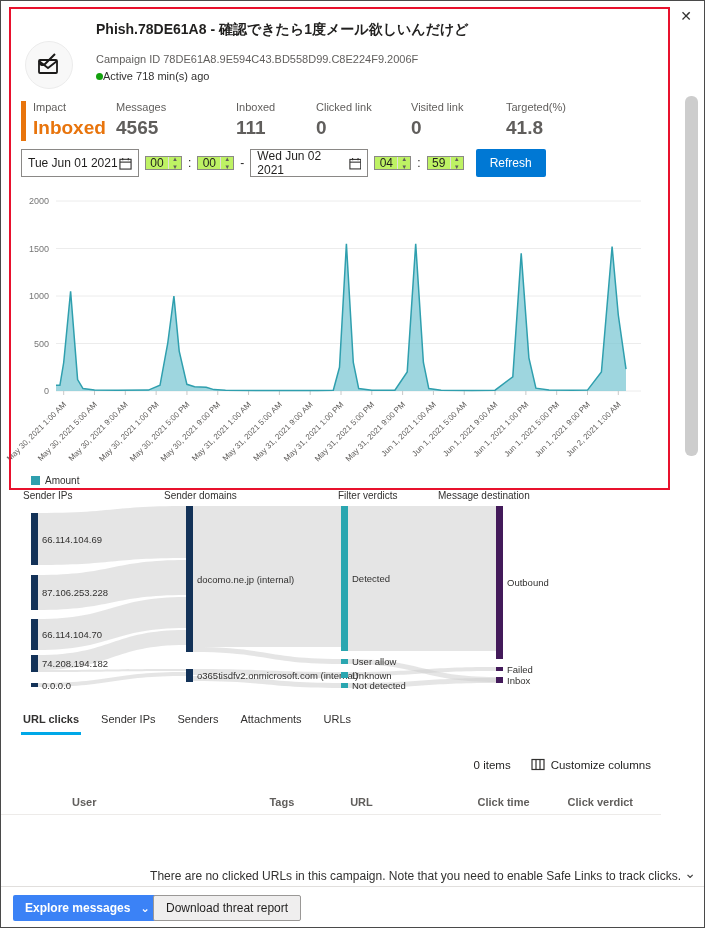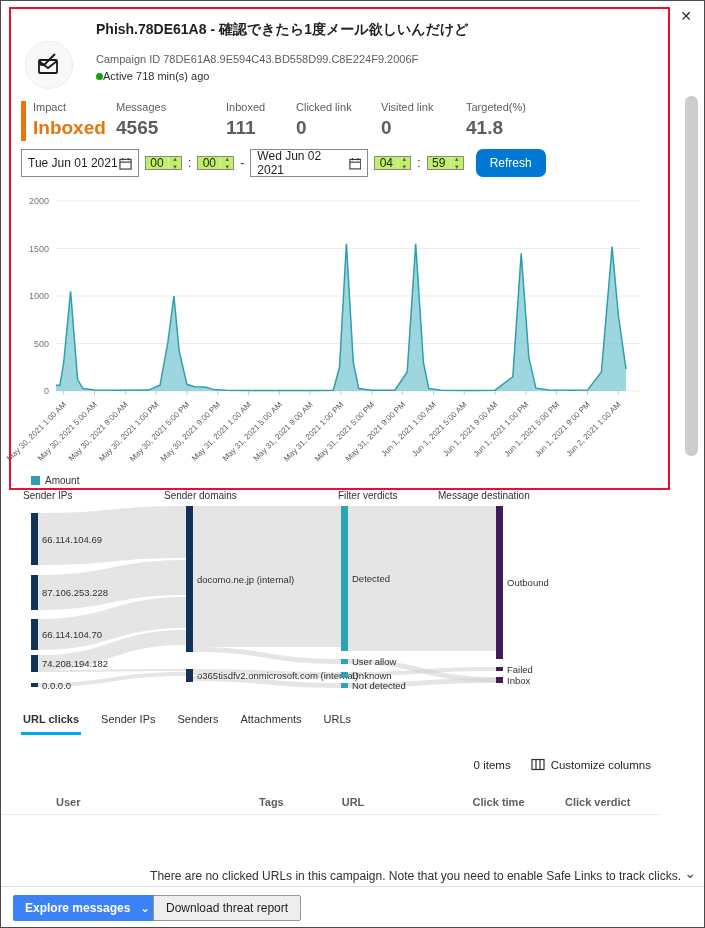--- a/index.html
+++ b/index.html
@@ -14,35 +14,35 @@
   .panel-title { position:absolute; left:95px; top:20px; font-size:14px; font-weight:700; color:#201f1e; }
   .campaign-id { position:absolute; left:95px; top:52px; font-size:11px; color:#605e5c; }
   .active-row { position:absolute; left:95px; top:69px; display:flex; align-items:center; font-size:11px; color:#323130; }
   .green-dot { width:7px; height:7px; border-radius:50%; background:#13a10e; }
 
   
   .impact-block { position:absolute; left:20px; top:100px; display:flex; width:95px; }
   .impact-bar { width:5px; height:40px; background:#e8740c; margin-right:7px; }
   .stat-label { font-size:11px; color:#605e5c; margin-bottom:4px; white-space:nowrap; }
   .impact-value { font-size:19px; font-weight:700; color:#e8740c; }
-  #stat-items { position:absolute; left:115px; top:100px; display:flex; }
+  #stat-items { position:absolute; left:115px; top:100px; display:flex;gap:10px; }
   .stat { white-space:nowrap; }
   .stat:nth-child(1){ width:110px; } .stat:nth-child(2){ width:70px; }
   .stat:nth-child(3){ width:85px; } .stat:nth-child(4){ width:85px; }
   .stat:nth-child(5){ width:80px; }
   .stat-value { font-size:19px; font-weight:600; color:#605e5c; }
 
   
   .filter-row { position:absolute; left:20px; top:148px; display:flex; align-items:center; gap:6px; font-size:12px; color:#201f1e; }
   .datebox { display:flex; align-items:center; justify-content:space-between; width:118px; height:28px; border:1px solid #8a8886; padding:0 6px; background:#fff; cursor:pointer; }
   .spinbox { display:flex; align-items:stretch; width:37px; height:14px; border:1px solid #8a8886; background:#bef264; }
   .spin-val { flex:1; display:flex; align-items:center; justify-content:center; font-size:12px; }
   .spin-arrows { display:flex; flex-direction:column; justify-content:center; width:13px; border-left:1px solid #e1dfdd; }
   .spin-arrows span { font-size:7px; line-height:8px; text-align:center; color:#605e5c; cursor:pointer; }
-  .refresh-btn { height:28px; padding:0 14px; background:#0078d4; color:#fff; border:none; font-size:12px; border-radius:7px; margin-left:6px; cursor:pointer; font-family:inherit; }
+  .refresh-btn { height:28px; padding:0 14px; background:#0078d4; color:#fff; border:none; font-size:12px; border-radius:2px; margin-left:6px; cursor:pointer; font-family:inherit; }
   .sep { color:#201f1e; }
 
   
   #trend-svg { position:absolute; left:0; top:186px; width:660px; height:290px; }
   .legend { position:absolute; left:30px; top:474px; display:flex; align-items:center; gap:5px; font-size:10px; color:#323130; }
   .legend-swatch { width:9px; height:9px; background:#2f9fae; }
 
   .red-box { position:absolute; left:8px; top:6px; width:661px; height:483px; border:2px solid #e8112d; pointer-events:none; z-index:50; }
 
   
@@ -52,21 +52,21 @@
 
   
   .tabs { position:absolute; left:20px; top:710px; display:flex; gap:18px; font-size:11px; color:#323130; }
   .tab { padding:2px 2px 7px 2px; cursor:pointer; }
   .tab.active { font-weight:700; border-bottom:3px solid #00a8e8; }
 
   .items-row { position:absolute; right:53px; top:757px; display:flex; align-items:center; gap:20px; font-size:11.5px; color:#201f1e; }
   .customize { display:flex; align-items:center; gap:6px; cursor:pointer; }
 
   
-  .table-header { position:absolute; left:0; top:788px; width:660px; height:26px; display:flex; align-items:center; padding-left:20px; border-bottom:1px solid #edebe9; font-size:11px; font-weight:700; color:#605e5c;gap:6px; }
+  .table-header { position:absolute; left:0; top:788px; width:660px; height:26px; display:flex; align-items:center; padding-left:36px; border-bottom:1px solid #edebe9; font-size:11px; font-weight:700; color:#605e5c;gap:6px; }
   .th0 { width:240px; padding-left:35px; } .th1 { width:80px; } .th2 { width:130px; }
   .th3 { width:90px; } .th4 { width:100px; }
 
   .empty-msg { position:absolute; left:0; top:868px; width:680px; text-align:right; font-size:12px; color:#323130; }
 
   
   .footer { position:absolute; left:0; bottom:0; width:100%; height:41px; border-top:1px solid #e1dfdd; background:#fff; }
   .explore-btn { position:absolute; left:12px; top:8px; height:26px; display:flex; align-items:center; gap:10px; padding:0 12px; background:#3b82f6; color:#fff; border:none; border-radius:2px; font-size:12px; font-weight:600; cursor:pointer; font-family:inherit; }
   .explore-btn .chev { font-size:11px; line-height:1; }
   .download-btn { position:absolute; left:152px; top:8px; height:26px; padding:0 12px; background:#efeeee; border:1px solid #9a9896; border-radius:2px; font-size:12px; color:#201f1e; cursor:pointer; font-family:inherit; }

